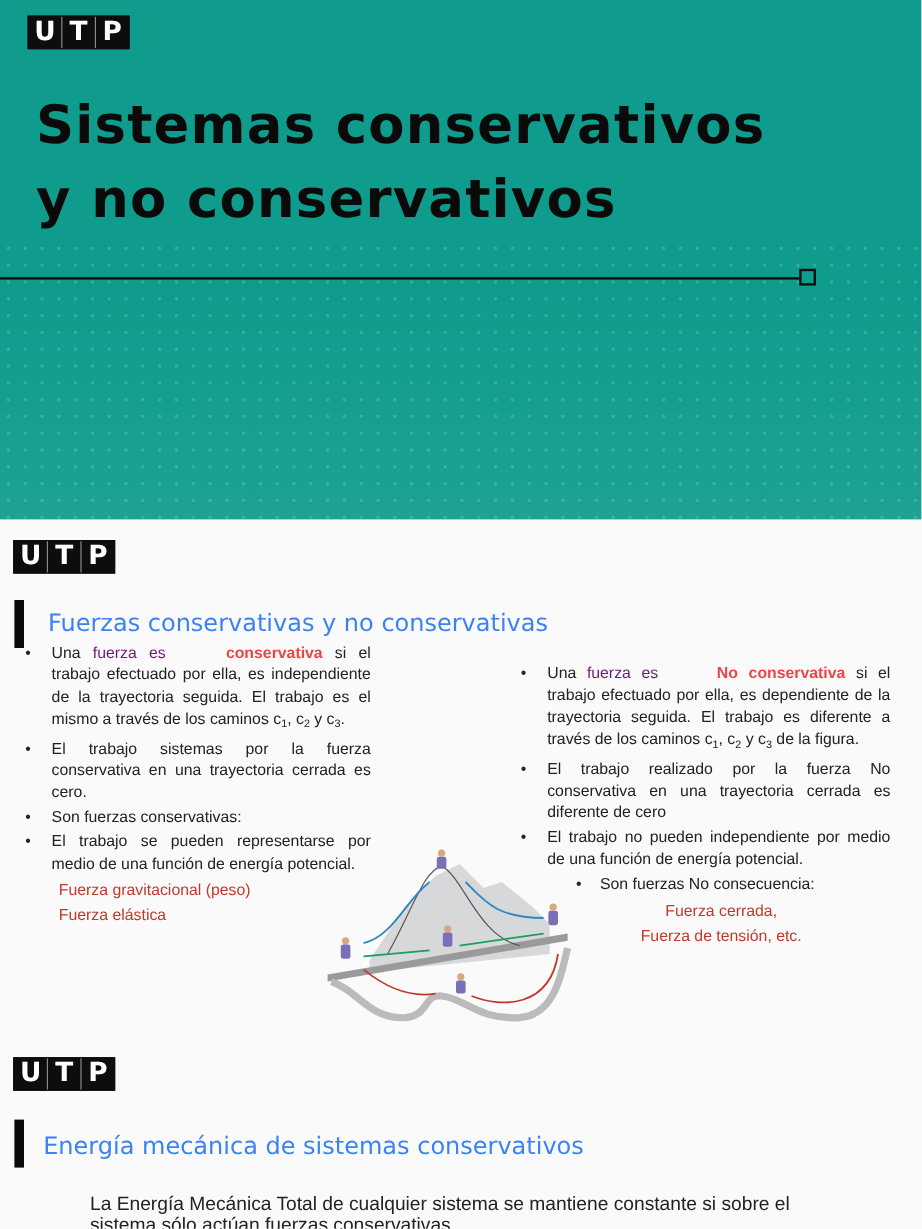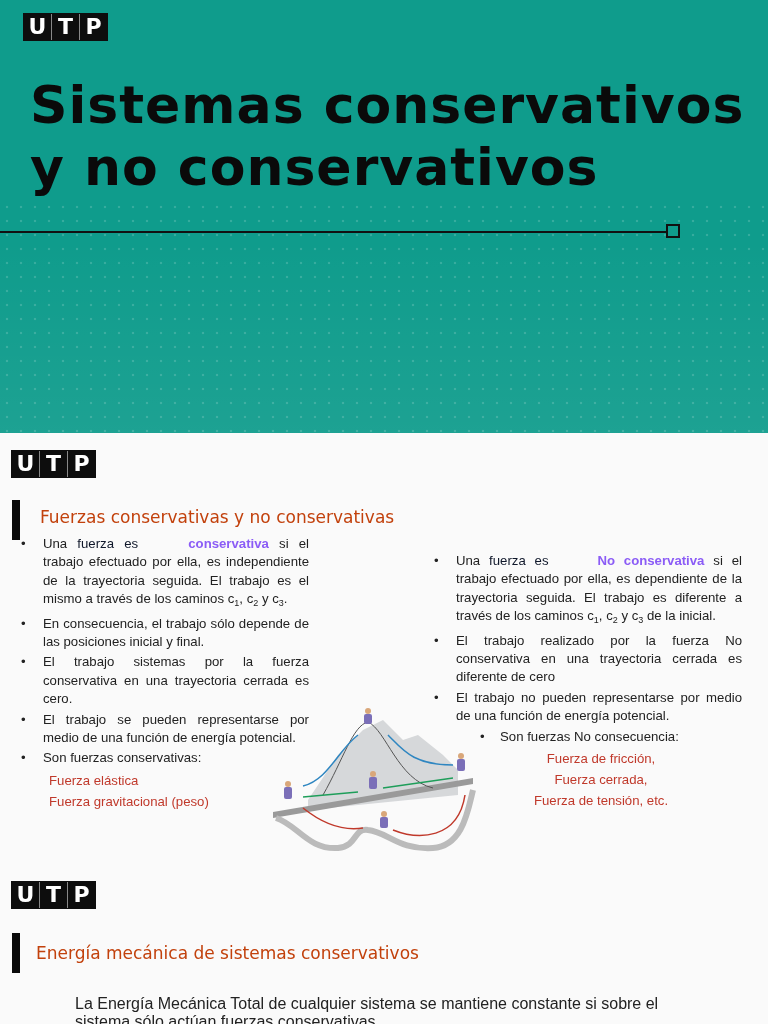--- a/index.html
+++ b/index.html
@@ -7,34 +7,34 @@
   .cover { position:absolute; left:0; top:0; width:768px; height:433px; background:#0f9c8c; overflow:hidden; }
   .cover .pattern { position:absolute; left:0; top:200px; width:768px; height:233px;
     background-image: radial-gradient(rgba(255,255,255,0.16) 1.2px, transparent 1.6px);
     background-size:14px 14px; }
   .cover .pattern2 { position:absolute; left:0; top:240px; width:768px; height:193px;
     background: linear-gradient(to bottom, rgba(255,255,255,0) 0%, rgba(255,255,255,0.06) 100%); }
   .logo { position:absolute; display:flex; background:#0d0d0d; border:1px solid #0d0d0d; }
   .logo span { display:block; width:27px; height:26px; color:#fff; font-weight:bold; font-size:22px; line-height:26px; text-align:center; border-right:1px solid #888; font-family:"DejaVu Sans", sans-serif; }
   .logo span:last-child { border-right:none; }
   .cover .logo { left:23px; top:13px; }
-  .title { position:absolute; left:30px; top:74px; color:#0a0a0a; font-family:"DejaVu Sans", sans-serif; font-weight:bold; font-size:52px; line-height:62px; letter-spacing:1px; }
+  .title { position:absolute; left:30px; top:74px; color:#0a0a0a; font-family:"DejaVu Sans", sans-serif; font-weight:bold; font-size:44px; line-height:62px; letter-spacing:1px; }
   .hline { position:absolute; left:0; top:231px; width:666px; height:2px; background:#111; }
   .hsq { position:absolute; left:666px; top:224px; width:14px; height:14px; border:2px solid #111; box-sizing:border-box; }
 
   .slide2 { position:absolute; left:0; top:433px; width:768px; height:430px; background:#fafafa; }
   .slide2 .logo { left:11px; top:17px; }
   .bar { position:absolute; width:8px; background:#0a0a0a; }
-  .sec-title { position:absolute; font-family:"DejaVu Sans", sans-serif; font-size:17px; color:#c2410c; }
+  .sec-title { position:absolute; font-family:"DejaVu Sans", sans-serif; font-size:20px; color:#3b82f6; }
   .txt { position:absolute; font-size:13.2px; line-height:18.4px; color:#222; text-align:justify; }
   .txt ul { margin:0; padding:0; list-style:none; }
   .txt li { position:relative; padding-left:26px; margin-bottom:2px; }
   .txt li::before { content:"•"; position:absolute; left:4px; top:0; }
-  .red { color:#0f172a; }
-  .redb { color:#8b5cf6; font-weight:bold;margin-left:40px; }
+  .red { color:#701a75; }
+  .redb { color:#ef4444; font-weight:bold;margin-left:40px; }
   .redlist div { color:#c0392b; }
   sub { font-size:9px; vertical-align:-3px; }
   .figure { position:absolute; left:268px; top:700px; width:210px; height:152px; }
 
   .slide3 { position:absolute; left:0; top:863px; width:768px; height:161px; background:#fafafa; }
   .slide3 .logo { left:11px; top:18px; }
 </style>
 </head>
 <body>
 
@@ -61,44 +61,42 @@
     <span>P</span>
   </div>
   <div class="bar" style="left:12px; top:67px; height:40px;"></div>
   <div class="sec-title" style="left:40px; top:74px;">Fuerzas conservativas y no conservativas</div>
 
   <div class="txt" style="left:17px; top:102px; width:292px;">
     <ul>
       <li>
         <span>Una </span><span class="red">fuerza es </span><span class="redb">conservativa</span><span> si el trabajo efectuado por ella, es independiente de la trayectoria seguida. El trabajo es el mismo a través de los caminos c</span><sub>1</sub><span>, c</span><sub>2</sub><span> y c</span><sub>3</sub><span>.</span>
       </li>
-      <li>En consecuencia, el trabajo sólo depende de las posiciones inicial y final.</li>
       <li>El trabajo sistemas por la fuerza conservativa en una trayectoria cerrada es cero.</li>
+      <li>Son fuerzas conservativas:</li>
       <li>El trabajo se pueden representarse por medio de una función de energía potencial.</li>
-      <li>Son fuerzas conservativas:</li>
     </ul>
     <div class="redlist" style="padding-left:32px; text-align:left; line-height:21px;">
+      <div>Fuerza gravitacional (peso)</div>
       <div>Fuerza elástica</div>
-      <div>Fuerza gravitacional (peso)</div>
     </div>
   </div>
 
   <div class="txt" style="left:430px; top:119px; width:312px;">
     <ul>
       <li>
-        <span>Una </span><span class="red">fuerza es </span><span class="redb">No conservativa</span><span> si el trabajo efectuado por ella, es dependiente de la trayectoria seguida. El trabajo es diferente a través de los caminos c</span><sub>1</sub><span>, c</span><sub>2</sub><span> y c</span><sub>3</sub><span> de la inicial.</span>
+        <span>Una </span><span class="red">fuerza es </span><span class="redb">No conservativa</span><span> si el trabajo efectuado por ella, es dependiente de la trayectoria seguida. El trabajo es diferente a través de los caminos c</span><sub>1</sub><span>, c</span><sub>2</sub><span> y c</span><sub>3</sub><span> de la figura.</span>
       </li>
       <li>El trabajo realizado por la fuerza No conservativa en una trayectoria cerrada es diferente de cero</li>
-      <li>El trabajo no pueden representarse por medio de una función de energía potencial.</li>
+      <li>El trabajo no pueden independiente por medio de una función de energía potencial.</li>
     </ul>
     <div style="position:relative; padding-left:70px;">
       <span style="position:absolute; left:50px;">•</span><span>Son fuerzas No consecuencia:</span>
     </div>
     <div class="redlist" style="text-align:center; padding-left:30px; line-height:21px; margin-top:2px;">
-      <div>Fuerza de fricción,</div>
       <div>Fuerza cerrada,</div>
       <div>Fuerza de tensión, etc.</div>
     </div>
   </div>
 </div>
 
 <svg class="figure" viewBox="0 0 210 152">
   <polygon points="40,100 70,55 95,30 115,20 135,40 150,35 175,55 190,70 190,95 40,110" fill="#d6d8da"></polygon>
   <polygon points="5,112 205,78 205,84 5,118" fill="#9a9a9a"></polygon>
   <path d="M8,118 C30,125 40,150 70,148 C90,146 85,128 100,130 C120,132 130,150 165,148 C195,146 200,110 205,90" fill="none" stroke="#bbb" stroke-width="6"></path>

